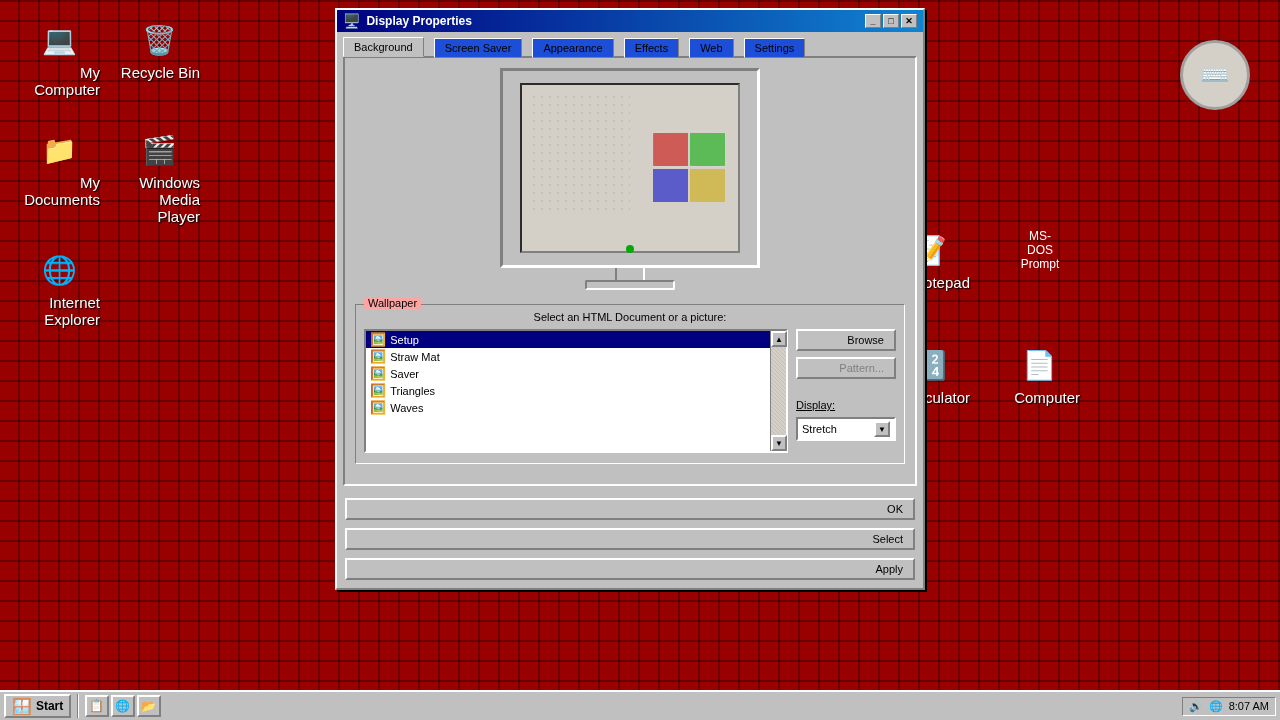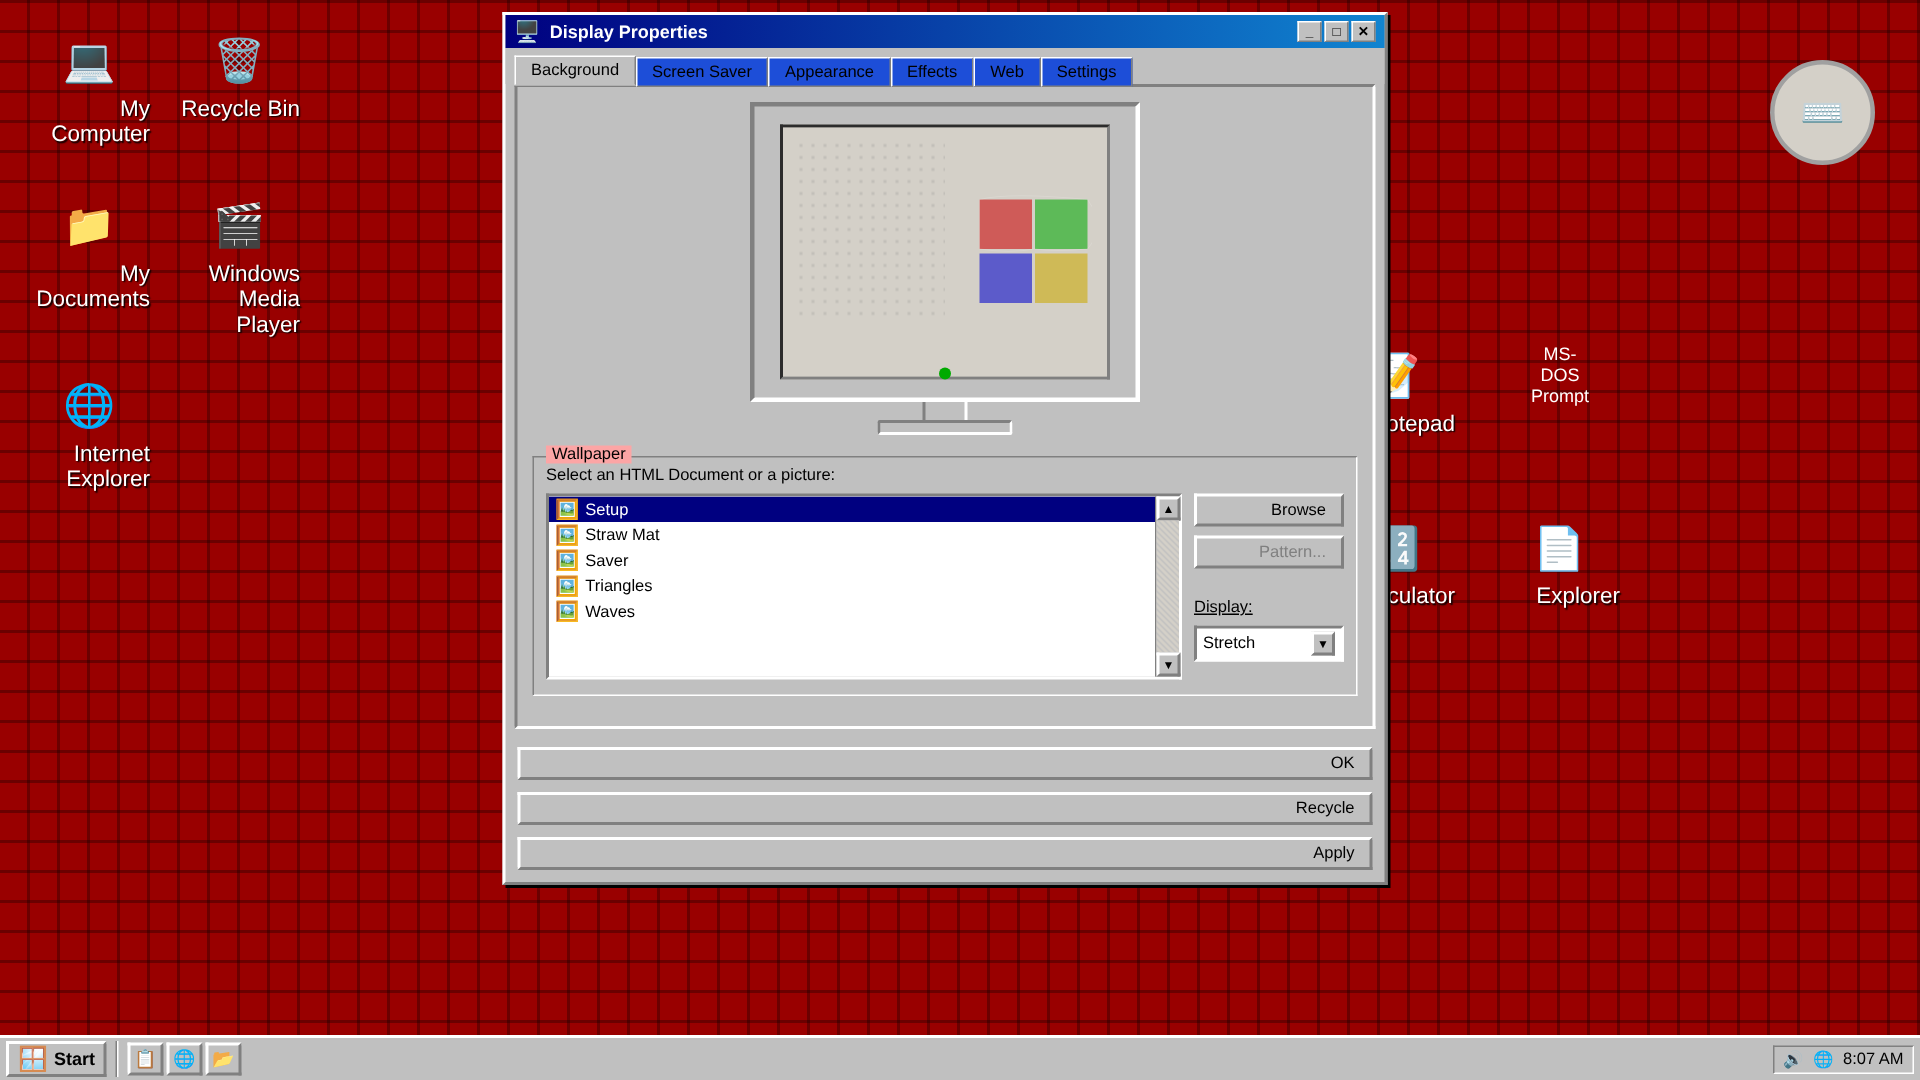--- a/index.html
+++ b/index.html
@@ -160,21 +160,21 @@
       justify-content: center;
       cursor: pointer;
       font-weight: bold;
       color: black;
     }
 
     
     .tabs-container {
       display: flex;
       padding: 4px 6px 0;
-      gap: 0;
+      gap: 10px;
       background: #c0c0c0;
     }
     .tab {
       padding: 3px 10px;
       background: #1d4ed8;
       border: 1px solid;
       border-color: #ffffff #808080 transparent #ffffff;
       border-bottom: none;
       cursor: pointer;
       font-size: 11px;
@@ -276,20 +276,21 @@
       top: -8px;
       left: 8px;
       background: #fca5a5;
       padding: 0 4px;
       font-size: 11px;
     }
 
     .wallpaper-section-label {
       margin-bottom: 6px;
       font-size: 11px;
+      text-align: center;
     }
 
     
     .listbox-container {
       display: flex;
       gap: 8px;
     }
     .listbox-wrapper {
       flex: 1;
       border: 2px solid;
@@ -483,21 +484,21 @@
   <div class="icon-label"></div>
 </div>
 
 <div class="desktop-icon" style="position:absolute; top:345px; right:310px; left:auto;">
   <div class="icon-img">🔢</div>
   <div class="icon-label">Calculator</div>
 </div>
 
 <div class="desktop-icon" style="position:absolute; top:345px; right:200px; left:auto;">
   <div class="icon-img">📄</div>
-  <div class="icon-label">Explorer</div>
+  <div class="icon-label">Computer</div>
 </div>
 
 <div class="dialog">
 
   <div class="dialog-titlebar">
     <div class="dialog-title-text">
       <span class="title-icon">🖥️</span>
       <span>Display Properties</span>
     </div>
     <div class="dialog-controls">
@@ -600,21 +601,21 @@
             <div class="dropdown-arrow">▼</div>
           </div>
         </div>
       </div>
     </div>
 
   </div>
 
   <div class="dialog-footer">
     <button class="win98-btn" style="min-width:75px;">OK</button>
-    <button class="win98-btn" style="min-width:75px;">Recycle</button>
+    <button class="win98-btn" style="min-width:75px;">Select</button>
     <button class="win98-btn" style="min-width:75px;">Apply</button>
   </div>
 </div>
 
 <div class="taskbar">
   <button class="taskbar-start">
     <span class="start-icon">🪟</span>
     <span>Start</span>
   </button>
   <div class="taskbar-divider"></div>

